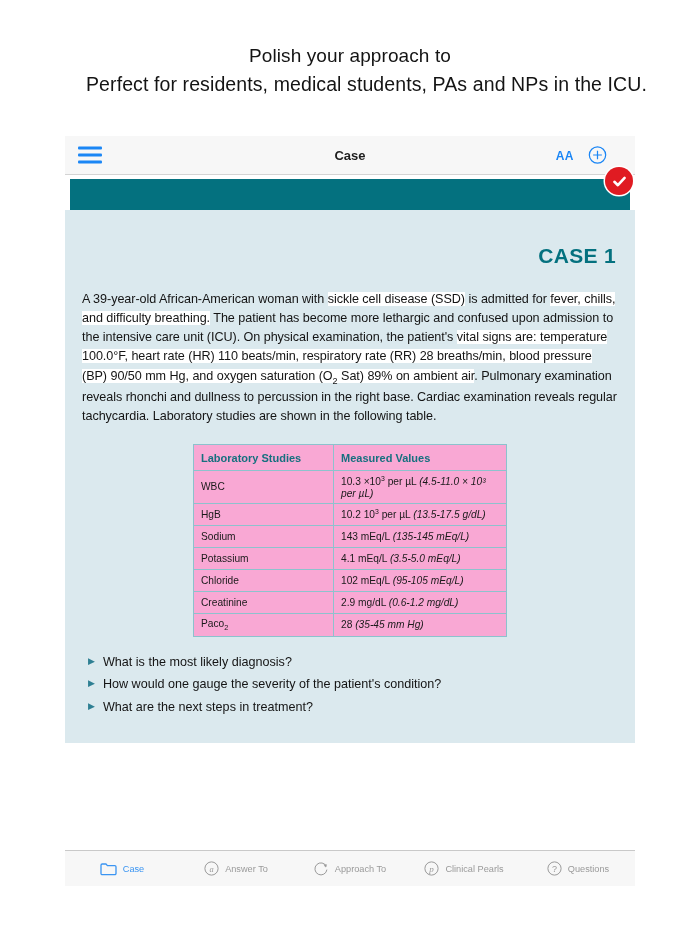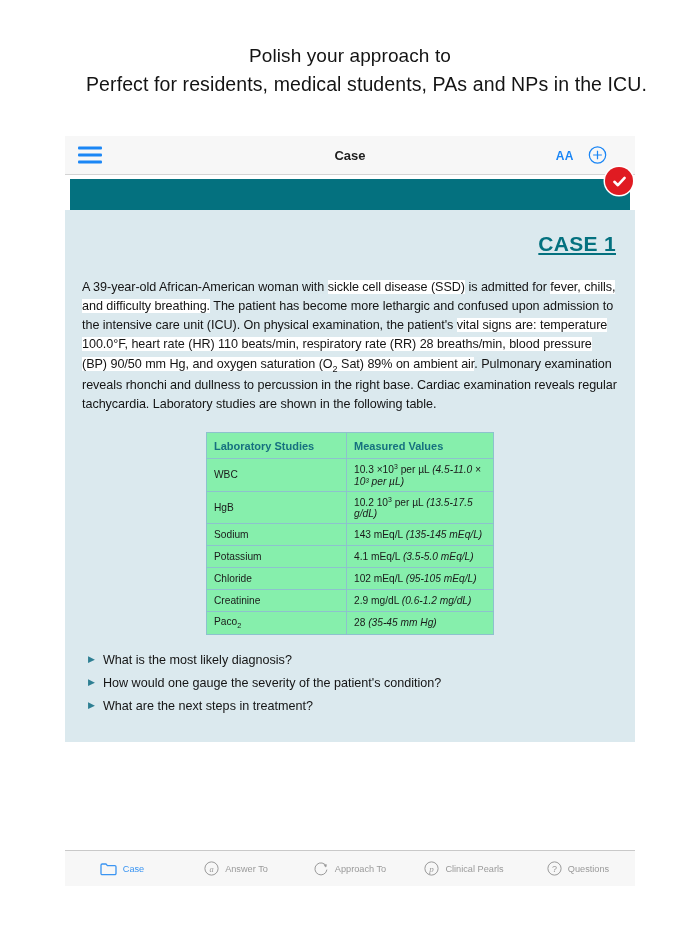--- a/index.html
+++ b/index.html
@@ -127,43 +127,42 @@
     background: #dbe9ee;
     padding: 14px 17px 22px 17px;
     min-height: 460px;
   }
   .case-title {
     text-align: right;
     color: #04717f;
     font-size: 21px;
     font-weight: bold;
     letter-spacing: 0.3px;
-    margin: 8px 2px 22px 0;
-    text-decoration: underline;
+    margin: 20px 2px 22px 0;
   }
   .vignette {
     font-size: 12.6px;
     line-height: 1.52;
     color: #141414;
     letter-spacing: -0.05px;
   }
   .hl { background: #ffffff; }
   sub { font-size: 0.72em; }
   sup { font-size: 0.68em; }
 
   
   .lab-wrap {
     display: flex;
     justify-content: center;
     margin: 18px 0 14px 0;
   }
   table.lab {
     border-collapse: collapse;
-    width: 288px;
-    background: #86efac;
+    width: 314px;
+    background: #f9a8d4;
     border: 1.5px solid #3b93a5;
     font-size: 10.2px;
   }
   table.lab th, table.lab td {
     border: 1px solid #8dc2cd;
     padding: 4px 7px;
     text-align: left;
     vertical-align: middle;
     height: 13px;
   }

